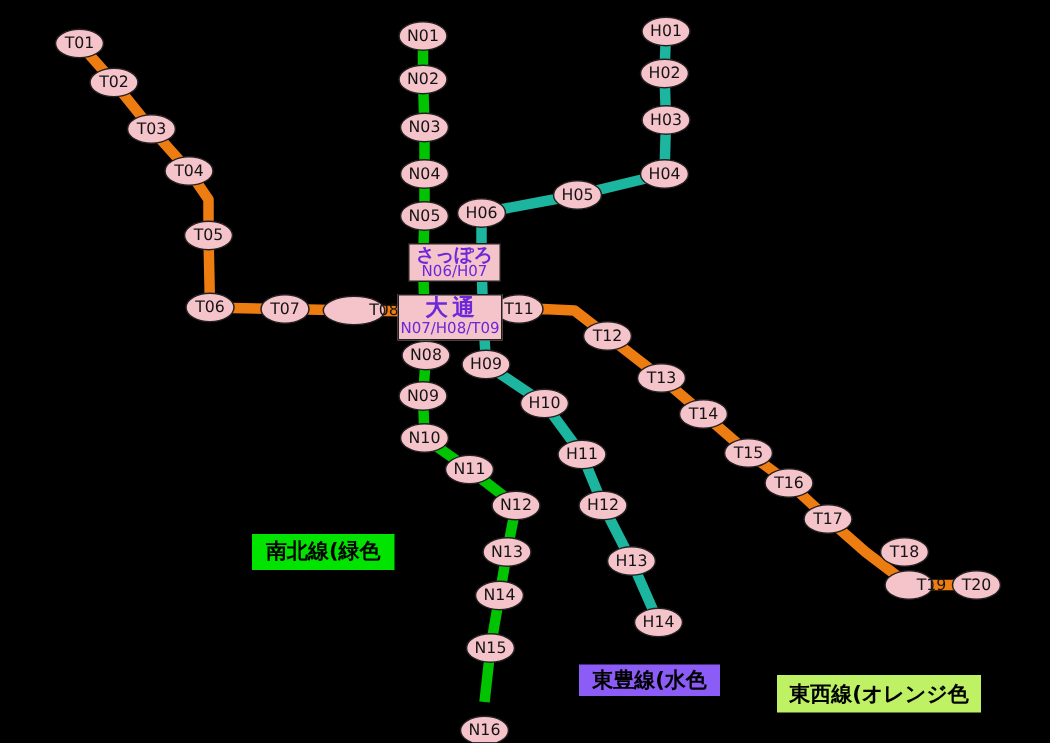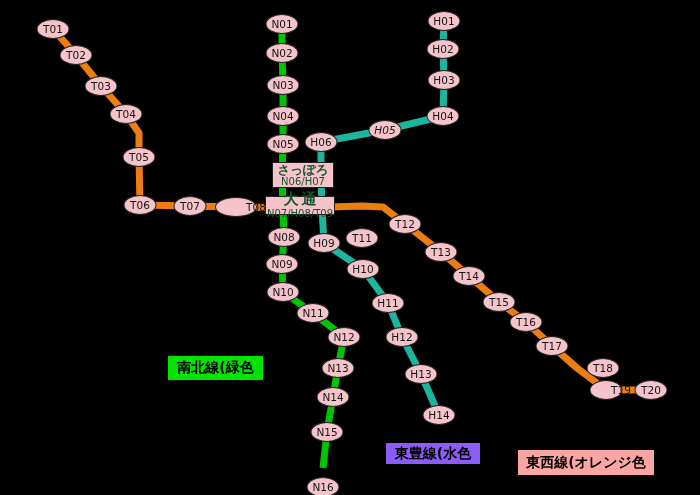--- a/index.html
+++ b/index.html
@@ -41,21 +41,21 @@
   }
   .interchange {
     position: absolute;
     background: #f5c3ca;
     border: 1.6px solid #242021;
     z-index: 3;
     display: flex;
     flex-direction: column;
     align-items: center;
     justify-content: center;
-    color: #14532d;
+    color: #6d28d9;
     box-sizing: border-box;
     white-space: nowrap;
   }
   .ic-name {
     font-weight: bold;
     font-size: 12.5px;
     line-height: 1.05;
   }
   .ic-codes {
     font-size: 10px;
@@ -99,50 +99,50 @@
     <div class="station" data-name="station-n11" style="left: 313px; top: 313px;">N11</div>
     <div class="station" data-name="station-n12" style="left: 344px; top: 337px;">N12</div>
     <div class="station" data-name="station-n13" style="left: 338px; top: 368px;">N13</div>
     <div class="station" data-name="station-n14" style="left: 333px; top: 397px;">N14</div>
     <div class="station" data-name="station-n15" style="left: 327px; top: 432px;">N15</div>
     <div class="station" data-name="station-n16" style="left: 323px; top: 468px; margin-top: 19px;">N16</div>
     <div class="station" data-name="station-h01" style="left: 444px; top: 21px;">H01</div>
     <div class="station" data-name="station-h02" style="left: 443px; top: 49px;">H02</div>
     <div class="station" data-name="station-h03" style="left: 444px; top: 80px;">H03</div>
     <div class="station" data-name="station-h04" style="left: 443px; top: 116px;">H04</div>
-    <div class="station" data-name="station-h05" style="left: 385px; top: 130px; font-style: italic;">H05</div>
+    <div class="station" data-name="station-h05" style="left: 385px; top: 130px;">H05</div>
     <div class="station" data-name="station-h06" style="left: 321px; top: 142px;">H06</div>
     <div class="station" data-name="station-h09" style="left: 324px; top: 243px;">H09</div>
     <div class="station" data-name="station-h10" style="left: 363px; top: 269px;">H10</div>
     <div class="station" data-name="station-h11" style="left: 388px; top: 303px;">H11</div>
     <div class="station" data-name="station-h12" style="left: 402px; top: 337px;">H12</div>
     <div class="station" data-name="station-h13" style="left: 421px; top: 374px;">H13</div>
     <div class="station" data-name="station-h14" style="left: 439px; top: 415px;">H14</div>
     <div class="station" data-name="station-t01" style="left: 53px; top: 29px;">T01</div>
     <div class="station" data-name="station-t02" style="left: 76px; top: 55px;">T02</div>
     <div class="station" data-name="station-t03" style="left: 101px; top: 86px;">T03</div>
     <div class="station" data-name="station-t04" style="left: 126px; top: 114px;">T04</div>
     <div class="station" data-name="station-t05" style="left: 139px; top: 157px;">T05</div>
     <div class="station" data-name="station-t06" style="left: 140px; top: 205px;">T06</div>
     <div class="station" data-name="station-t07" style="left: 190px; top: 206px;">T07</div>
     <div class="station" data-name="station-t08" style="left: 236px; top: 207px; padding-left: 40px;">T08</div>
-    <div class="station" data-name="station-t11" style="left: 362px; top: 206px; margin-top: 32px;">T11</div>
+    <div class="station" data-name="station-t11" style="left: 346px; top: 206px;">T11</div>
     <div class="station" data-name="station-t12" style="left: 405px; top: 224px;">T12</div>
     <div class="station" data-name="station-t13" style="left: 441px; top: 252px;">T13</div>
     <div class="station" data-name="station-t14" style="left: 469px; top: 276px;">T14</div>
     <div class="station" data-name="station-t15" style="left: 499px; top: 302px;">T15</div>
     <div class="station" data-name="station-t16" style="left: 526px; top: 322px;">T16</div>
     <div class="station" data-name="station-t17" style="left: 552px; top: 346px;">T17</div>
     <div class="station" data-name="station-t18" style="left: 603px; top: 368px;">T18</div>
     <div class="station" data-name="station-t19" style="left: 606px; top: 390px; padding-left: 30px;">T19</div>
     <div class="station" data-name="station-t20" style="left: 651px; top: 390px;">T20</div>
     <div class="interchange" data-name="interchange-sapporo" style="left: 272px; top: 162px; width: 62px; height: 26px;">
       <div class="ic-name" data-name="interchange-name">さっぽろ</div>
       <div class="ic-codes" data-name="interchange-codes">N06/H07</div>
     </div>
-    <div class="interchange" data-name="interchange-odori" style="left: 265px; top: 196px; width: 70px; height: 19px;">
+    <div class="interchange" data-name="interchange-odori" style="left: 265px; top: 196px; width: 70px; height: 31px;">
       <div class="ic-name" data-name="interchange-name">大通</div>
       <div class="ic-codes" data-name="interchange-codes">N07/H08/T09</div>
     </div>
     <div class="legend" data-name="legend-namboku" style="left: 168px; top: 356px; width: 95px; height: 24px; background: rgb(0, 228, 0);">南北線(緑色</div>
     <div class="legend" data-name="legend-toho" style="left: 386px; top: 443px; width: 94px; height: 21px; background: #8b5cf6;">東豊線(水色</div>
-    <div class="legend" data-name="legend-tozai" style="left: 518px; top: 450px; width: 136px; height: 25px; background: #fca5a5;">東西線(オレンジ色</div>
+    <div class="legend" data-name="legend-tozai" style="left: 518px; top: 450px; width: 136px; height: 25px; background: #bef264;">東西線(オレンジ色</div>
   </div>
 
 </body></html>

